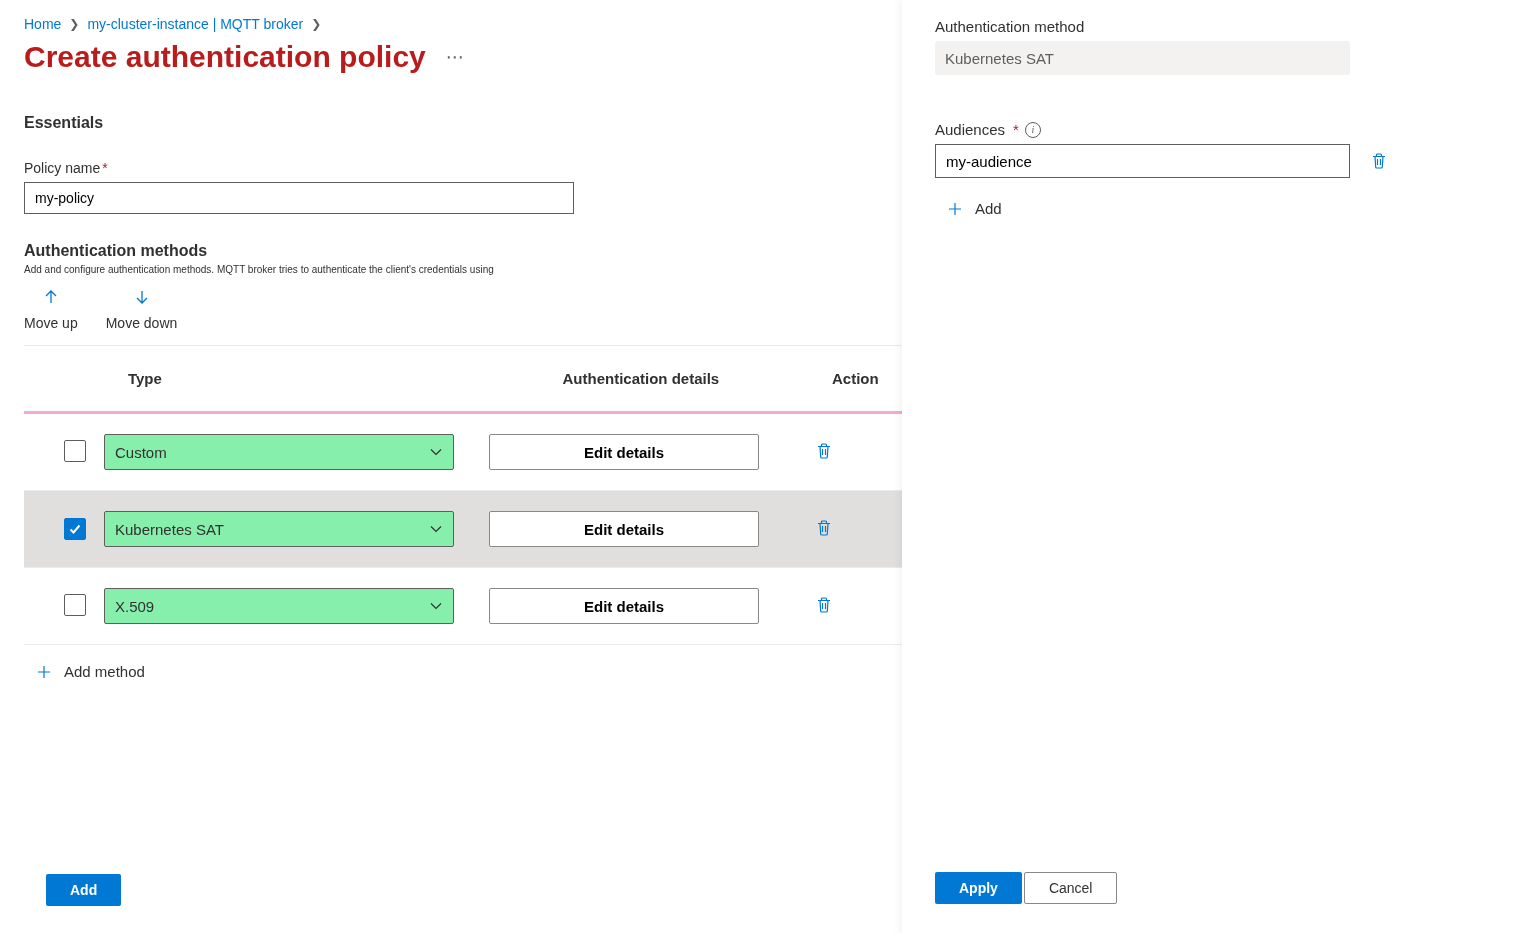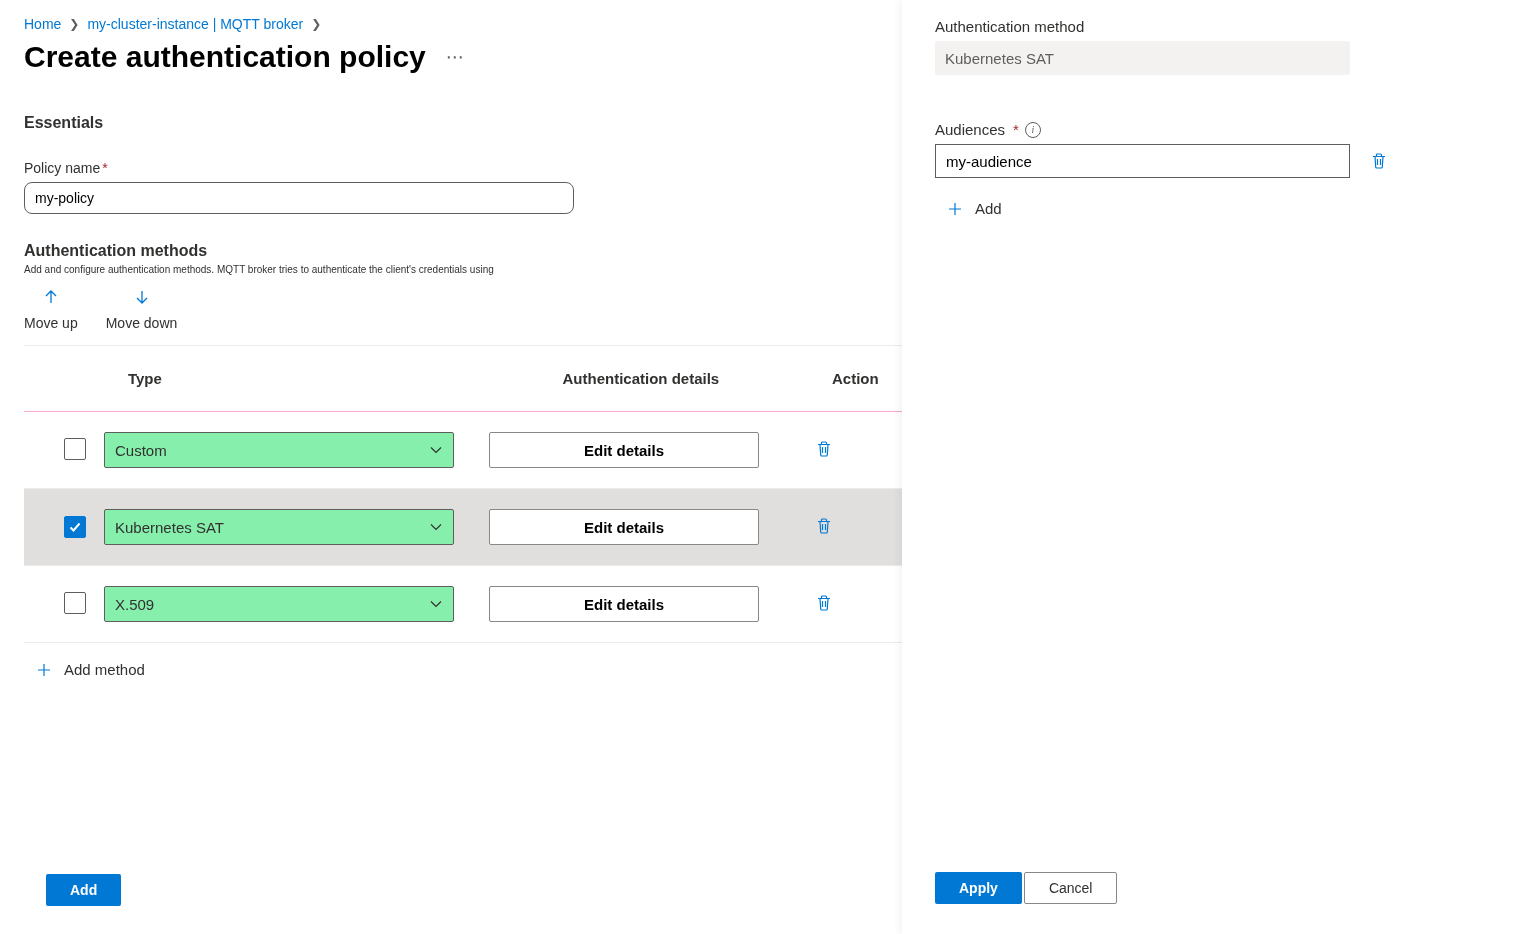--- a/index.html
+++ b/index.html
@@ -38,21 +38,21 @@
     }
     .page-title-row {
       display: flex;
       align-items: center;
       gap: 16px;
       margin-bottom: 40px;
     }
     .page-title {
       font-size: 30px;
       font-weight: 600;
-      color: #000000;
+      color: #b91c1c;
     }
     .more-icon {
       color: #605e5c;
       font-size: 18px;
       cursor: pointer;
       padding: 4px;
     }
     .section-heading {
       font-size: 16px;
       font-weight: 600;
@@ -70,21 +70,21 @@
     }
     .required-star {
       color: #a4262c;
       margin-left: 2px;
     }
     .text-input {
       width: 550px;
       height: 32px;
       padding: 0 10px;
       border: 1px solid #605e5c;
-      border-radius: 8px;
+      border-radius: 0;
       font-size: 14px;
       font-family: inherit;
     }
     .subsection-heading {
       font-size: 16px;
       font-weight: 600;
       margin-bottom: 4px;
     }
     .subsection-desc {
       font-size: 10px;
@@ -108,21 +108,21 @@
       color: #323130;
       cursor: pointer;
       font-size: 14px;
       flex-direction: column;
     }
     .reorder-btn svg { color: #0078d4; }
     .methods-table-header {
       display: flex;
       align-items: center;
       padding: 24px 0;
-      border-bottom: 1px solid #f9a8d4;
+      border-bottom: 3px solid #f9a8d4;
       font-weight: 600;
       font-size: 15px;
       gap: 28px;
     }
     .col-check { width: 80px; padding-left: 20px; }
     .col-type { width: 370px; }
     .col-details { width: 300px; text-align: center; }
     .col-action { width: 100px; text-align: center; }
     .method-row {
       display: flex;

